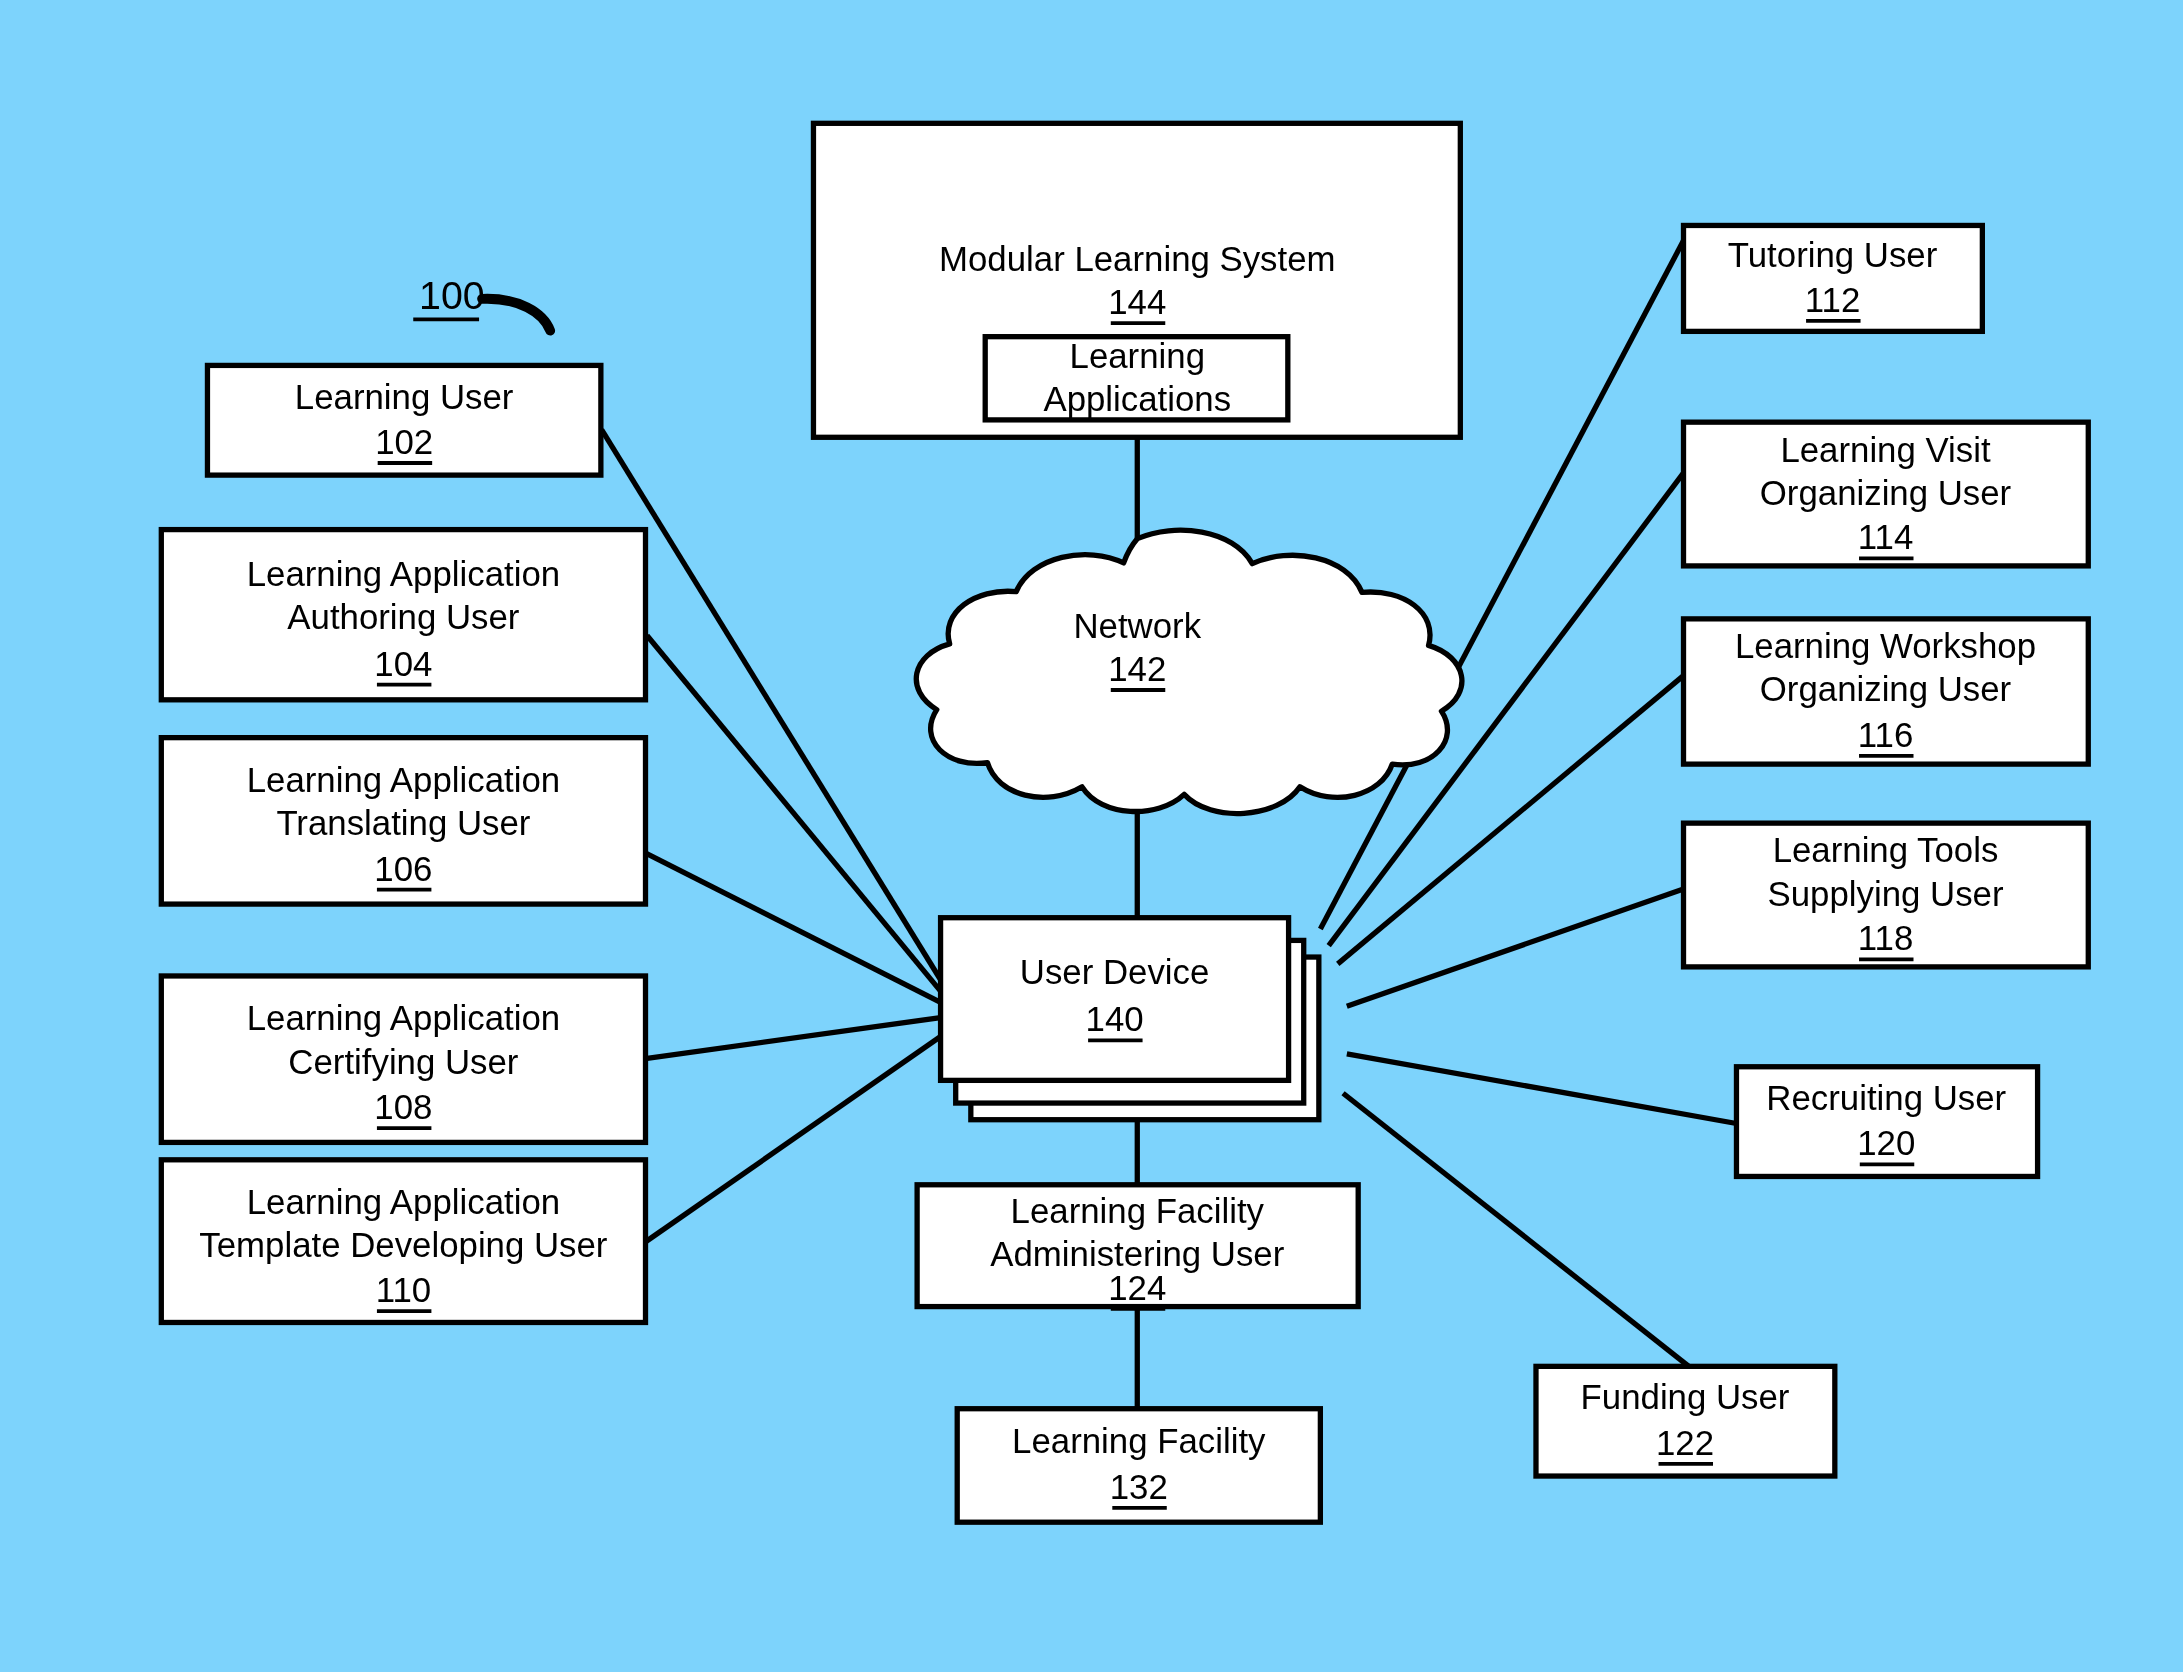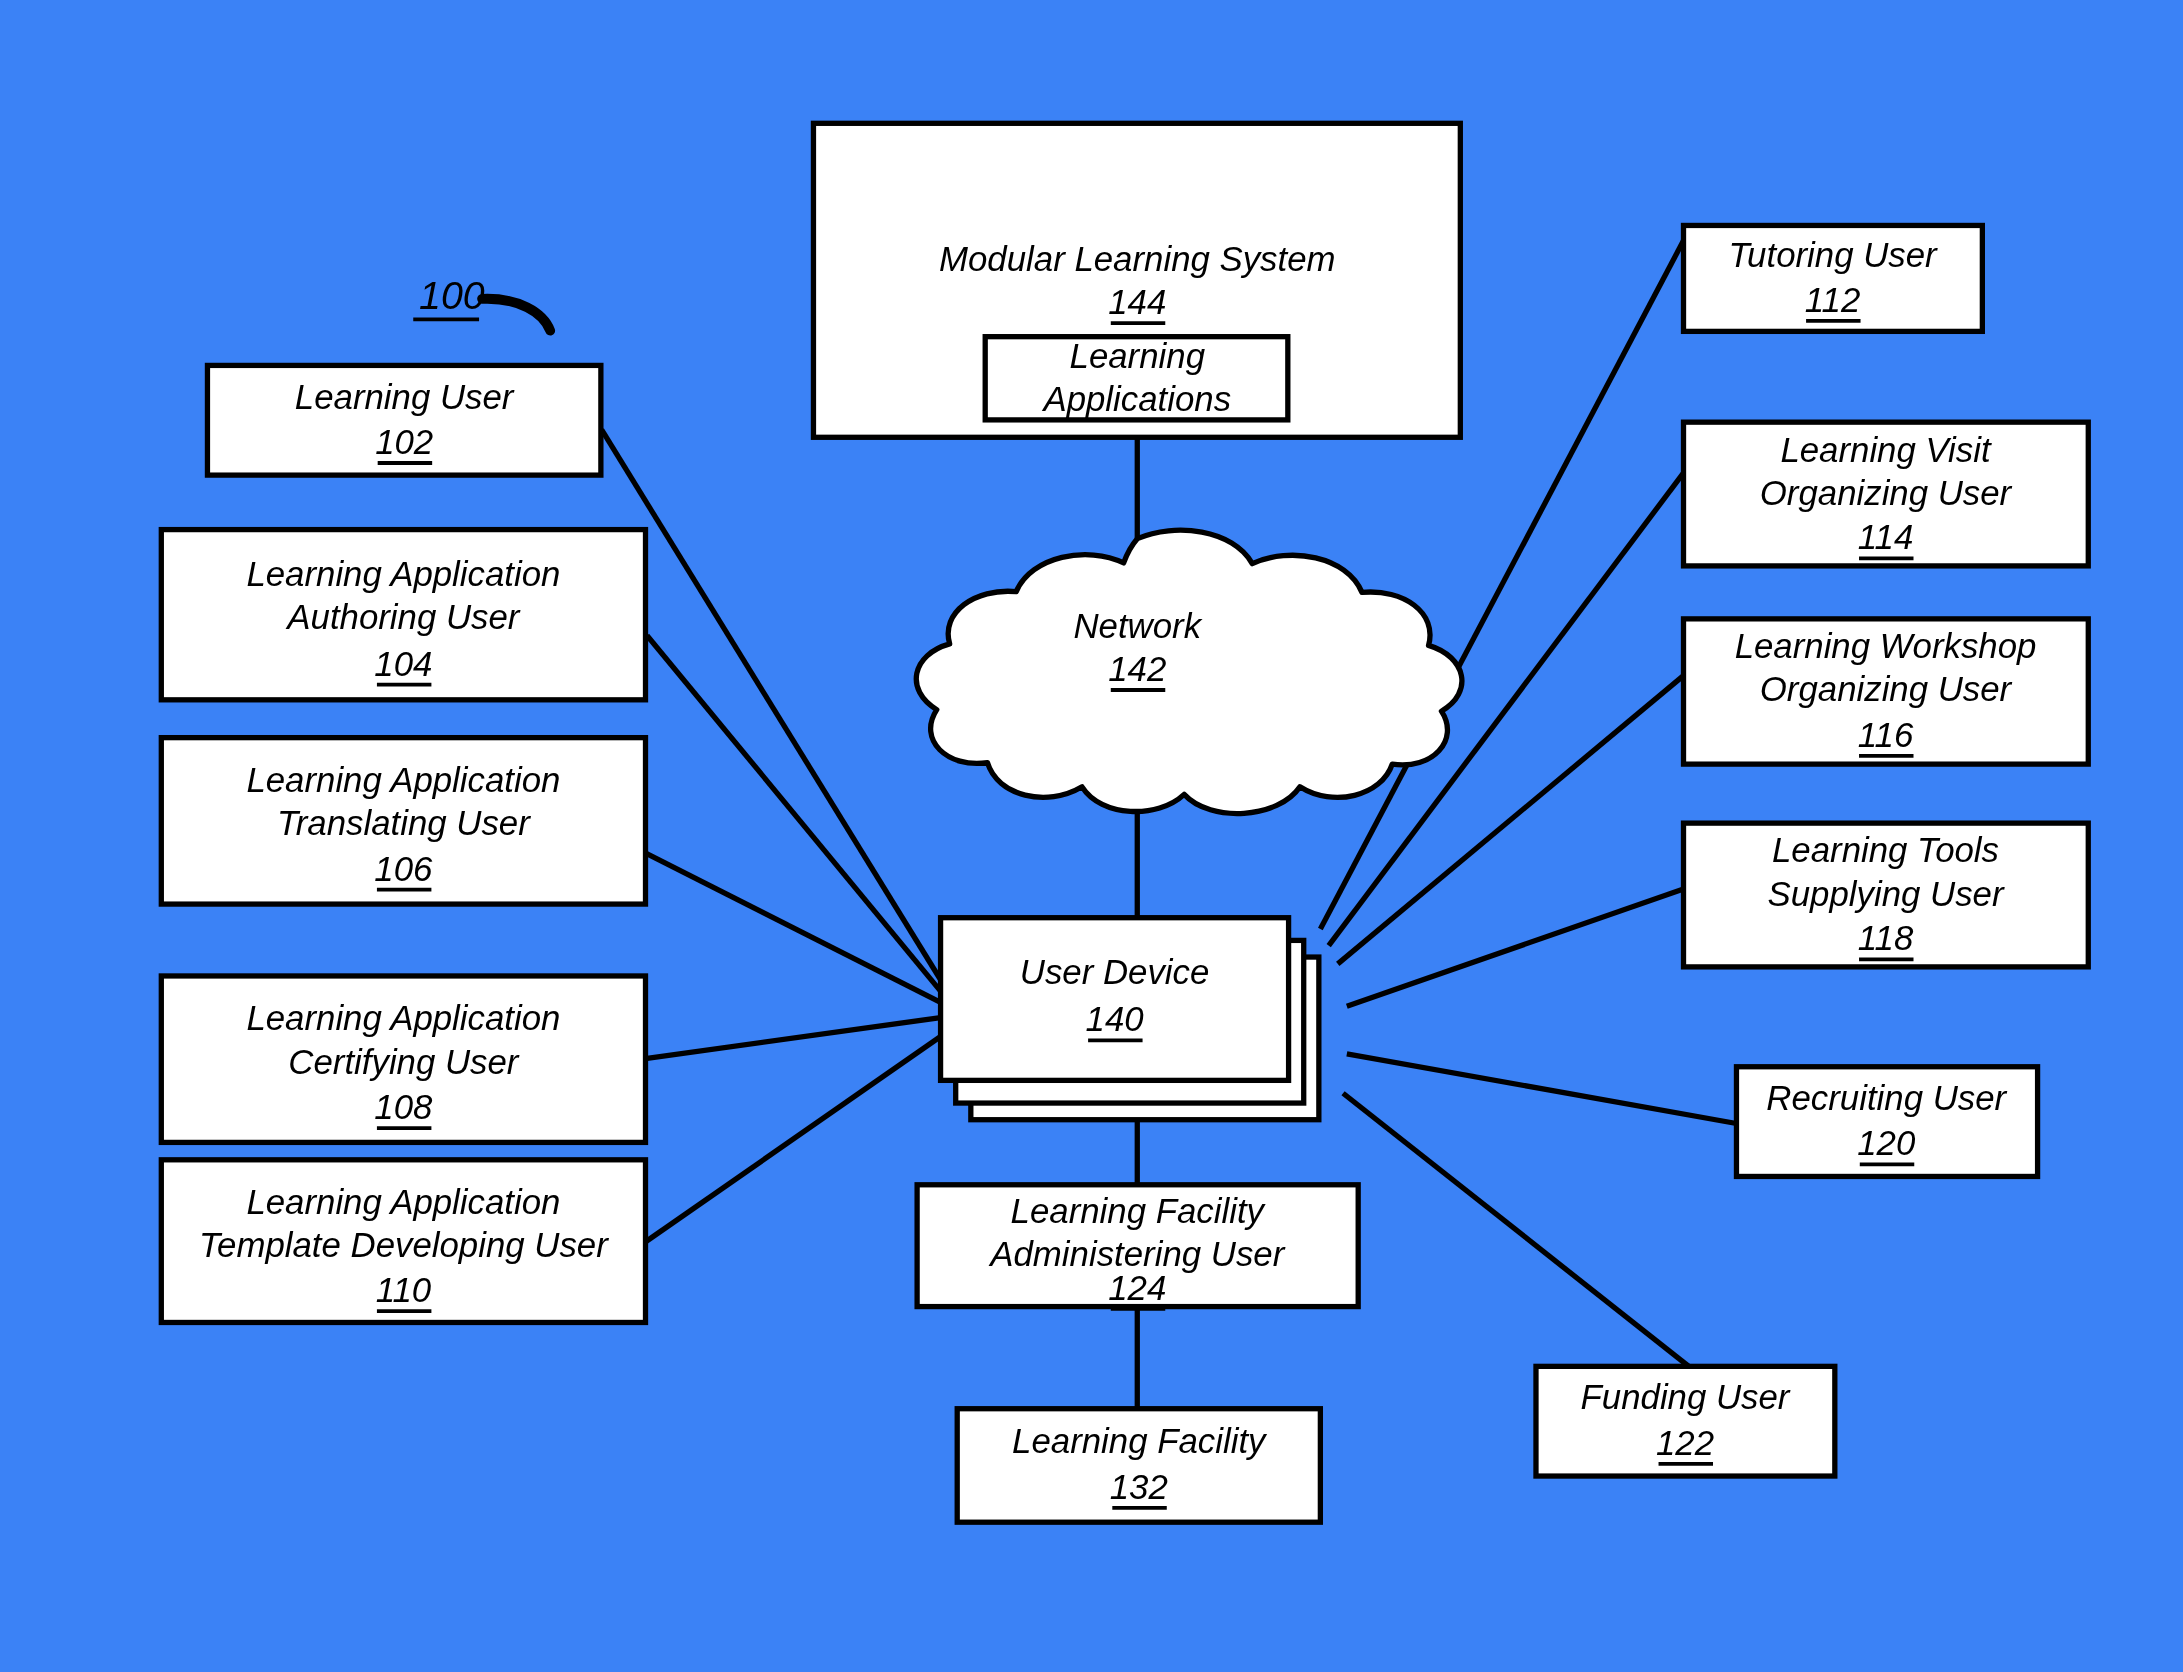--- a/index.html
+++ b/index.html
@@ -7,23 +7,22 @@
     padding: 0;
     background: #ffffff;
   }
   body {
     font-family: "Liberation Sans", sans-serif;
   }
   #figure-root {
     position: relative;
     width: 2183px;
     height: 1672px;
-    background: #3b82f6;
+    background: #7dd3fc;
     overflow: hidden;
-    font-style: italic;
   }
   svg#diagram {
     display: block;
     width: 2183px;
     height: 1672px;
   }
   .node-box {
     fill: #ffffff;
     stroke: #000000;
     stroke-width: 7;

